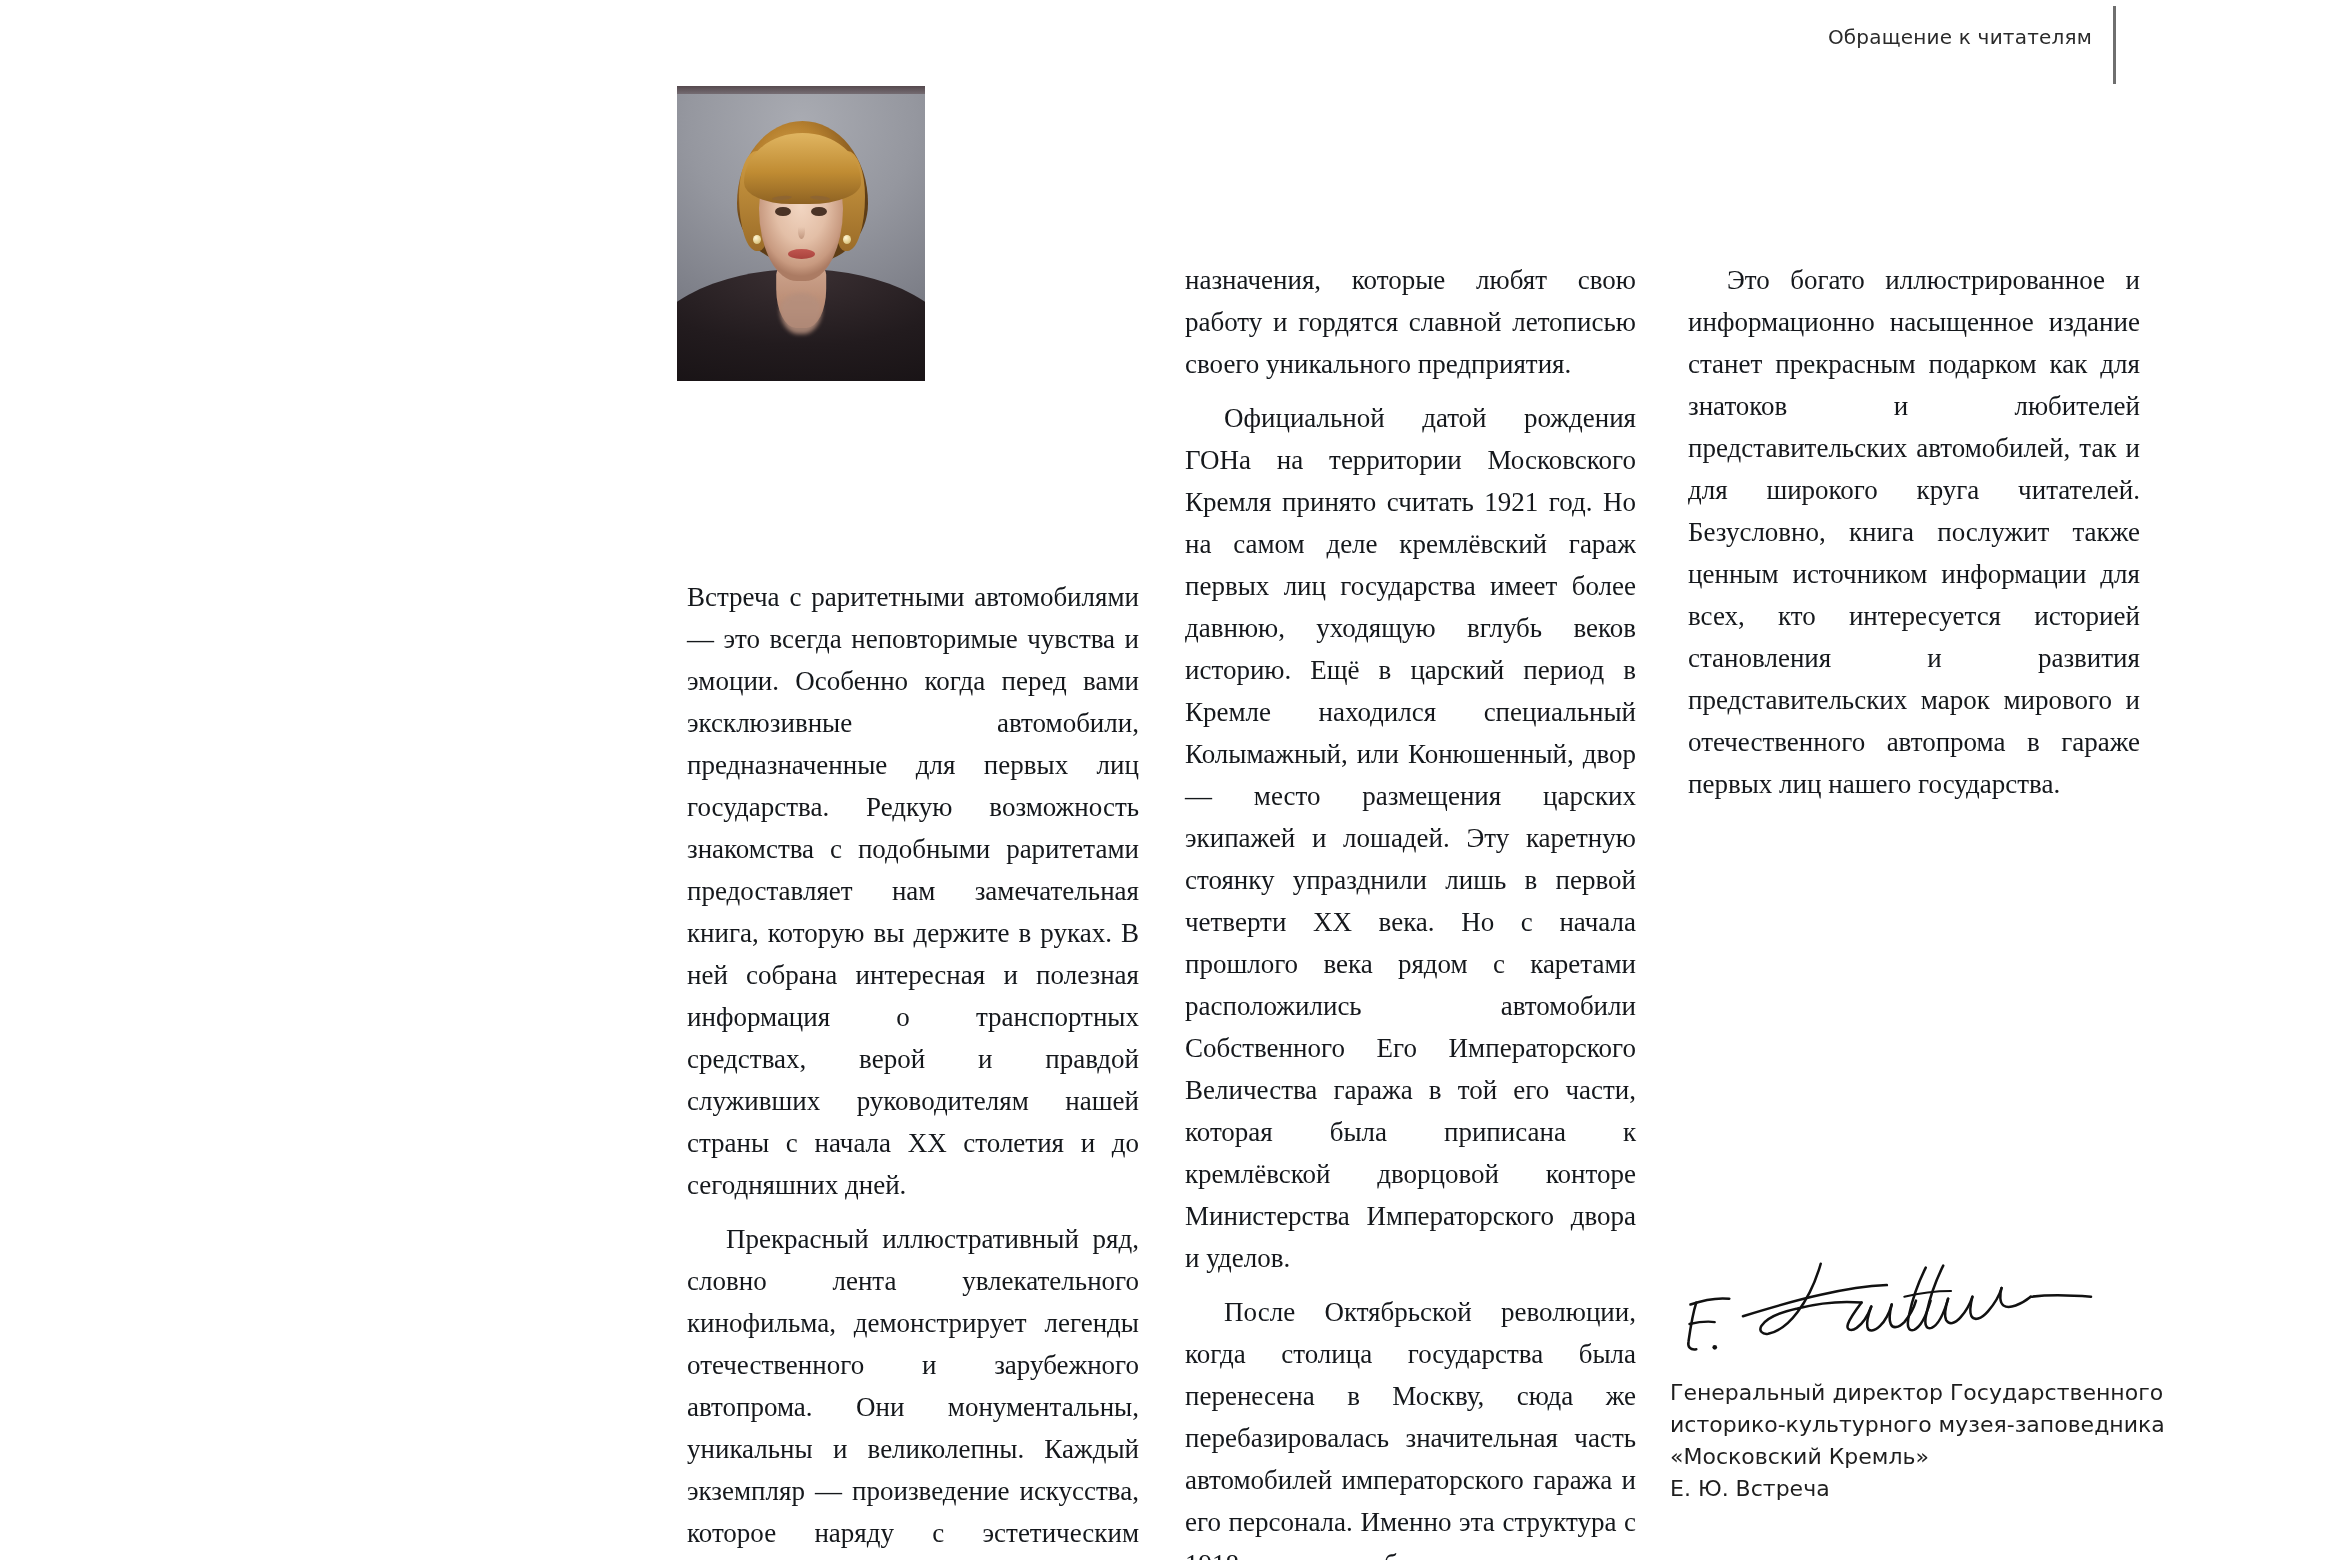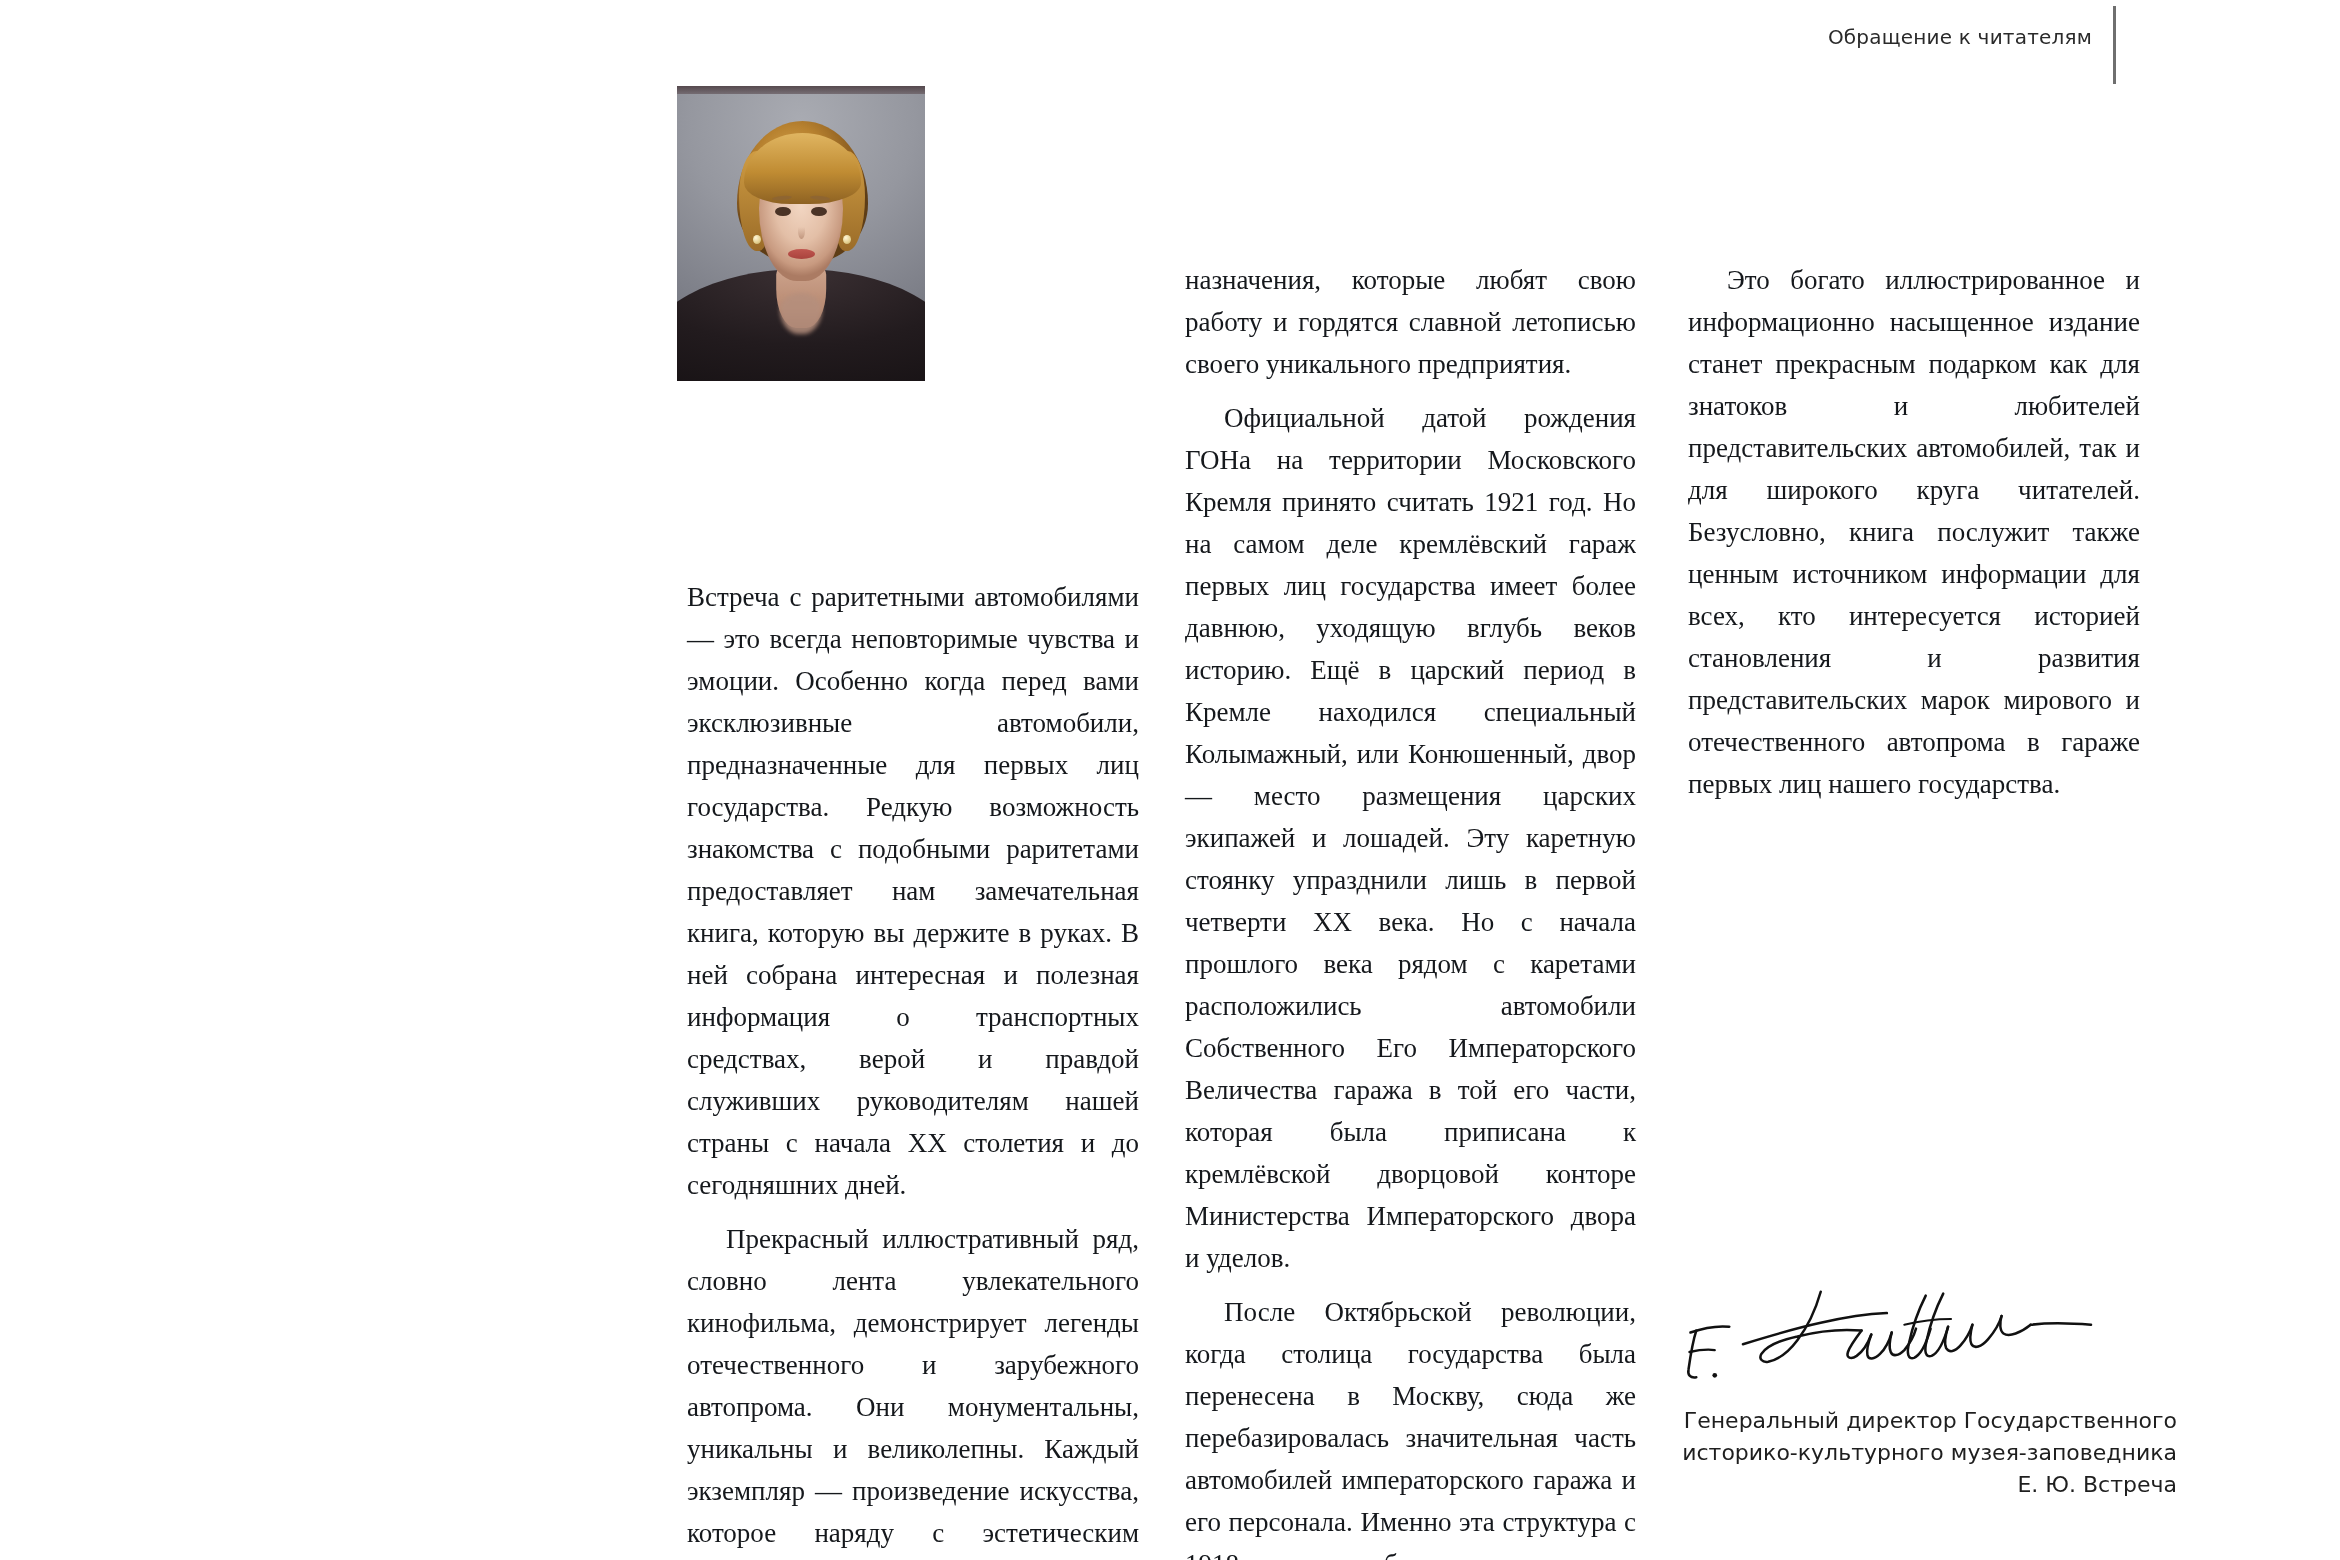--- a/index.html
+++ b/index.html
@@ -198,23 +198,22 @@
   #col-1 { left: 675px; top: 564px;  width: 476px; }
   #col-2 { left: 1173px; top: 247px; width: 475px; }
   #col-3 { left: 1676px; top: 247px; width: 476px; }
   .col p { margin: 12px; text-indent: 39px; }
   .col p.noindent { text-indent: 0; }
 
   
   #sig-block {
     position: absolute;
     left: 1670px;
-    top: 1282px;
+    top: 1254px;
     width: 507px;
-    text-align: right;
   }
   #signature-mark {
     width: 449px;
     height: 105px;
     display: block;
     margin-left: 3.9px;
   }
   #sig-caption {
     margin-top: 17.6px;
     font-family: "DejaVu Sans", "Liberation Sans", sans-serif;
@@ -283,16 +282,17 @@
       <path d="M236 44 C252 40, 268 38, 284 38" stroke-width="2.2"></path>
       <path d="M281 46 C278 56, 277 64, 279 68 C282 73, 288 72, 294 65 C300 58, 304 50, 306 44" stroke-width="2.6"></path>
       <path d="M306 44 C304 52, 303 60, 305 64 C308 69, 315 67, 322 59 C329 51, 334 42, 336 35" stroke-width="2.6"></path>
       <path d="M336 35 C334 42, 334 50, 338 53 C344 57, 356 52, 366 44" stroke-width="2.6"></path>
       <path d="M366 44 C382 42, 404 42, 428 44" stroke-width="2.6"></path>
     </g>
   </svg>
   <div id="sig-caption">
     <div>Генеральный директор Государственного</div>
     <div>историко-культурного музея-заповедника</div>
+    <div>«Московский Кремль»</div>
     <div>Е. Ю. Встреча</div>
   </div>
 </div>
 
 
 </body></html>

